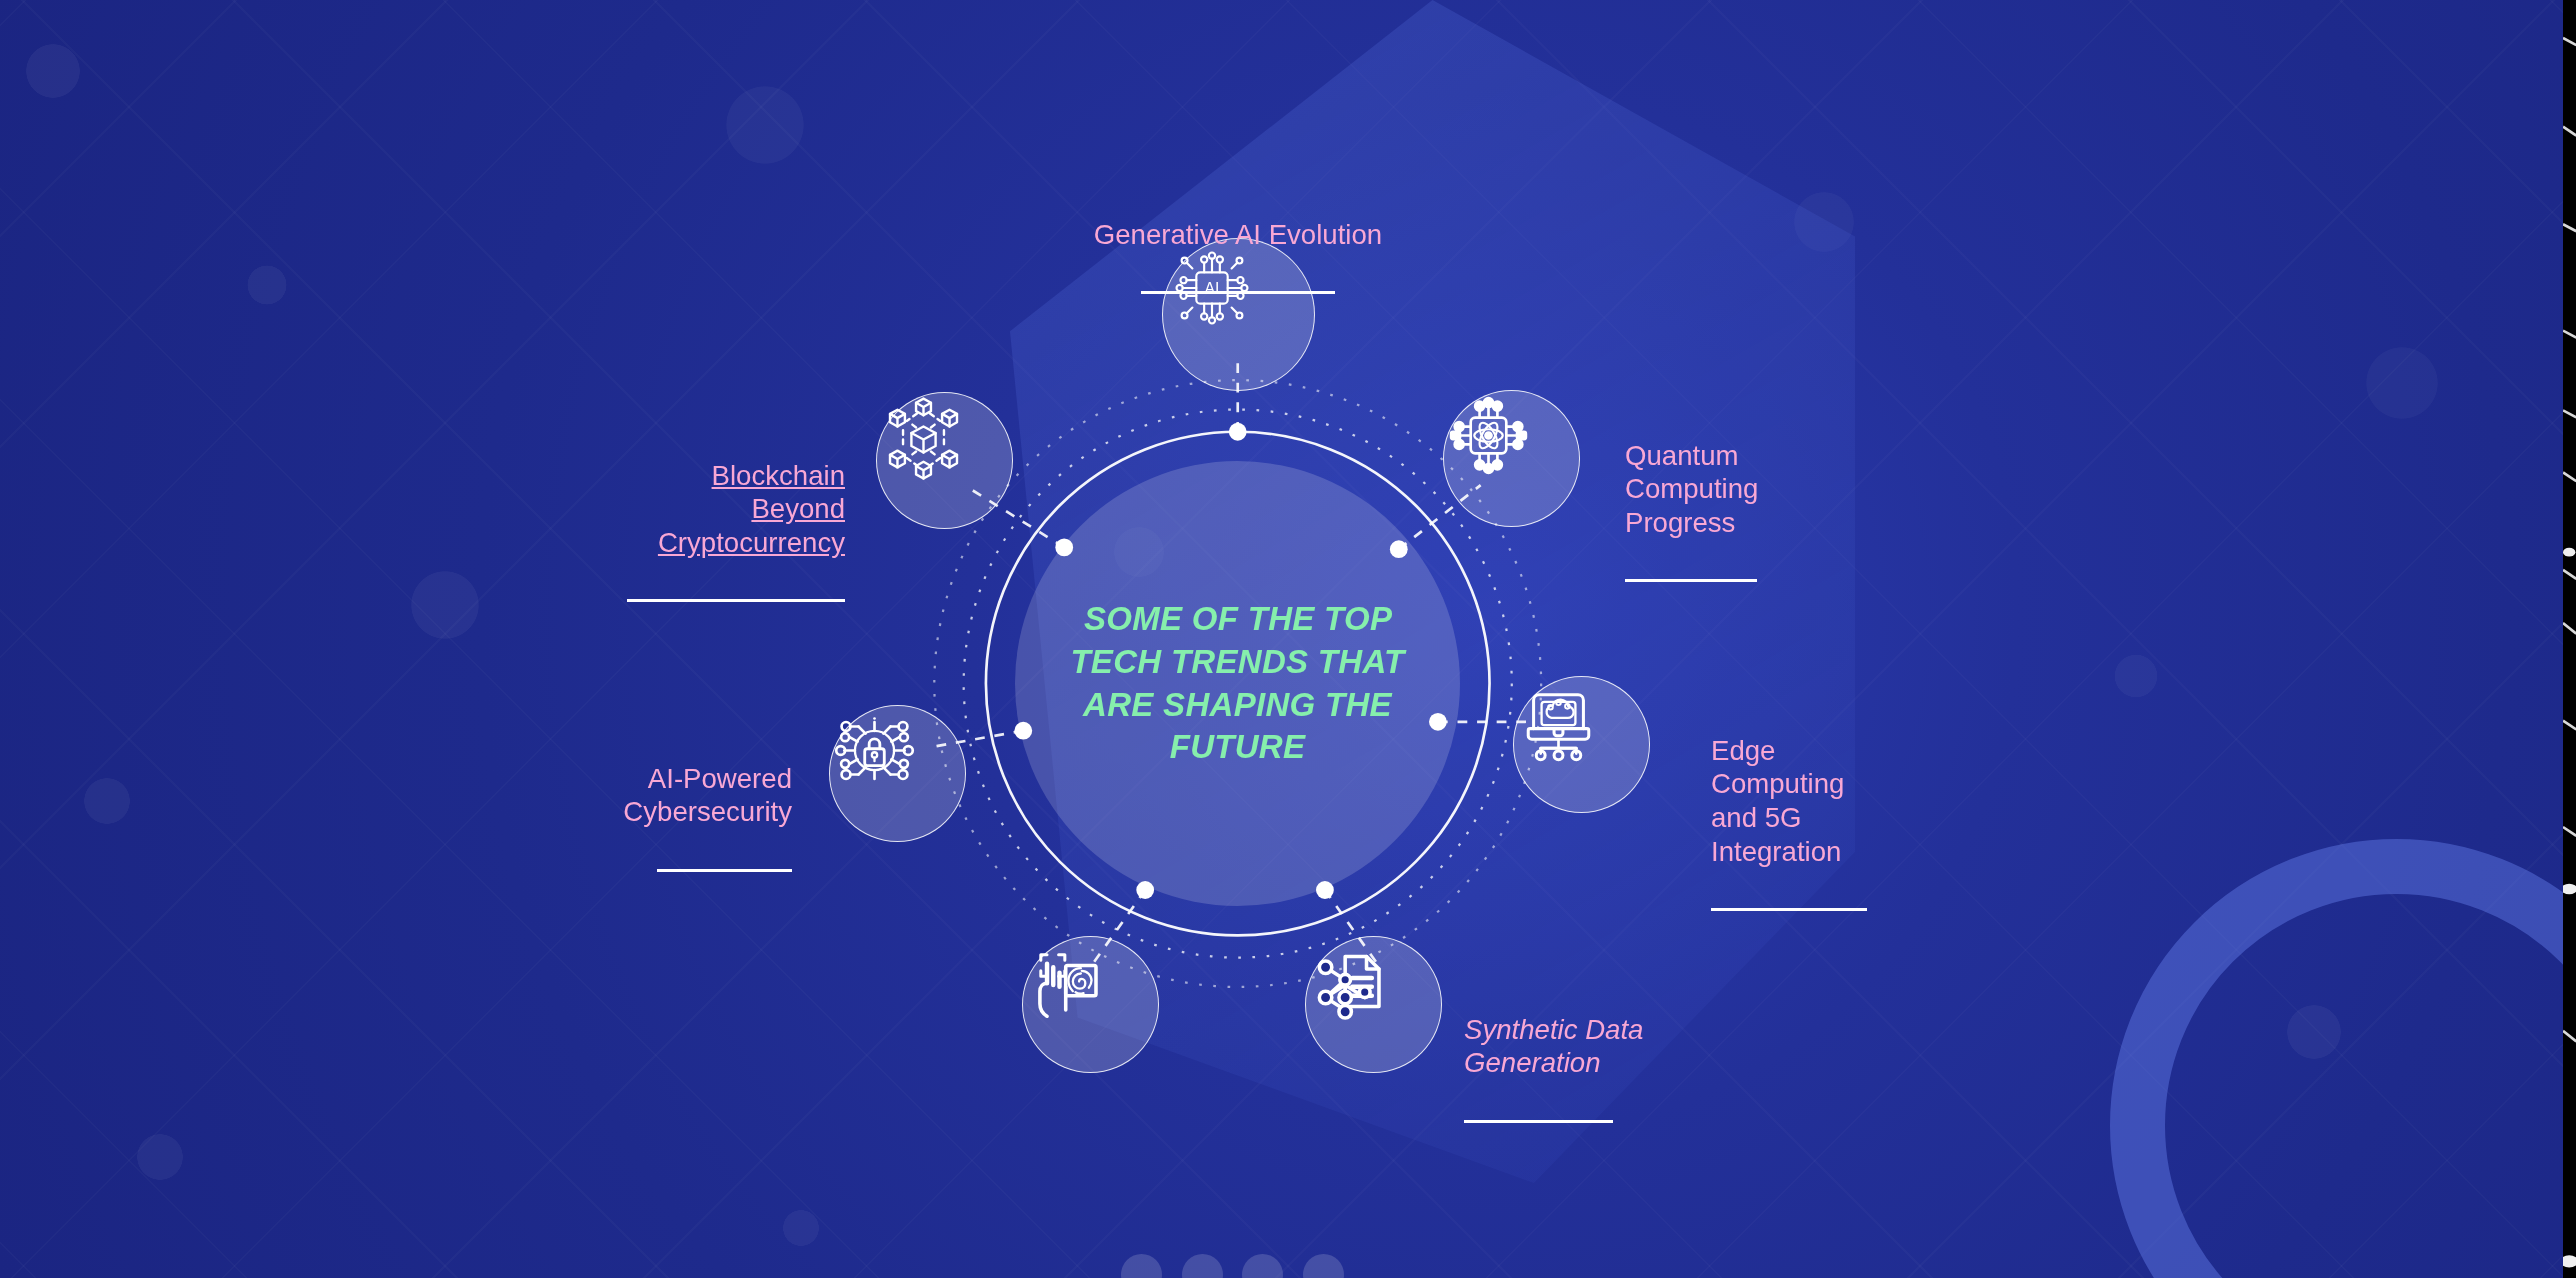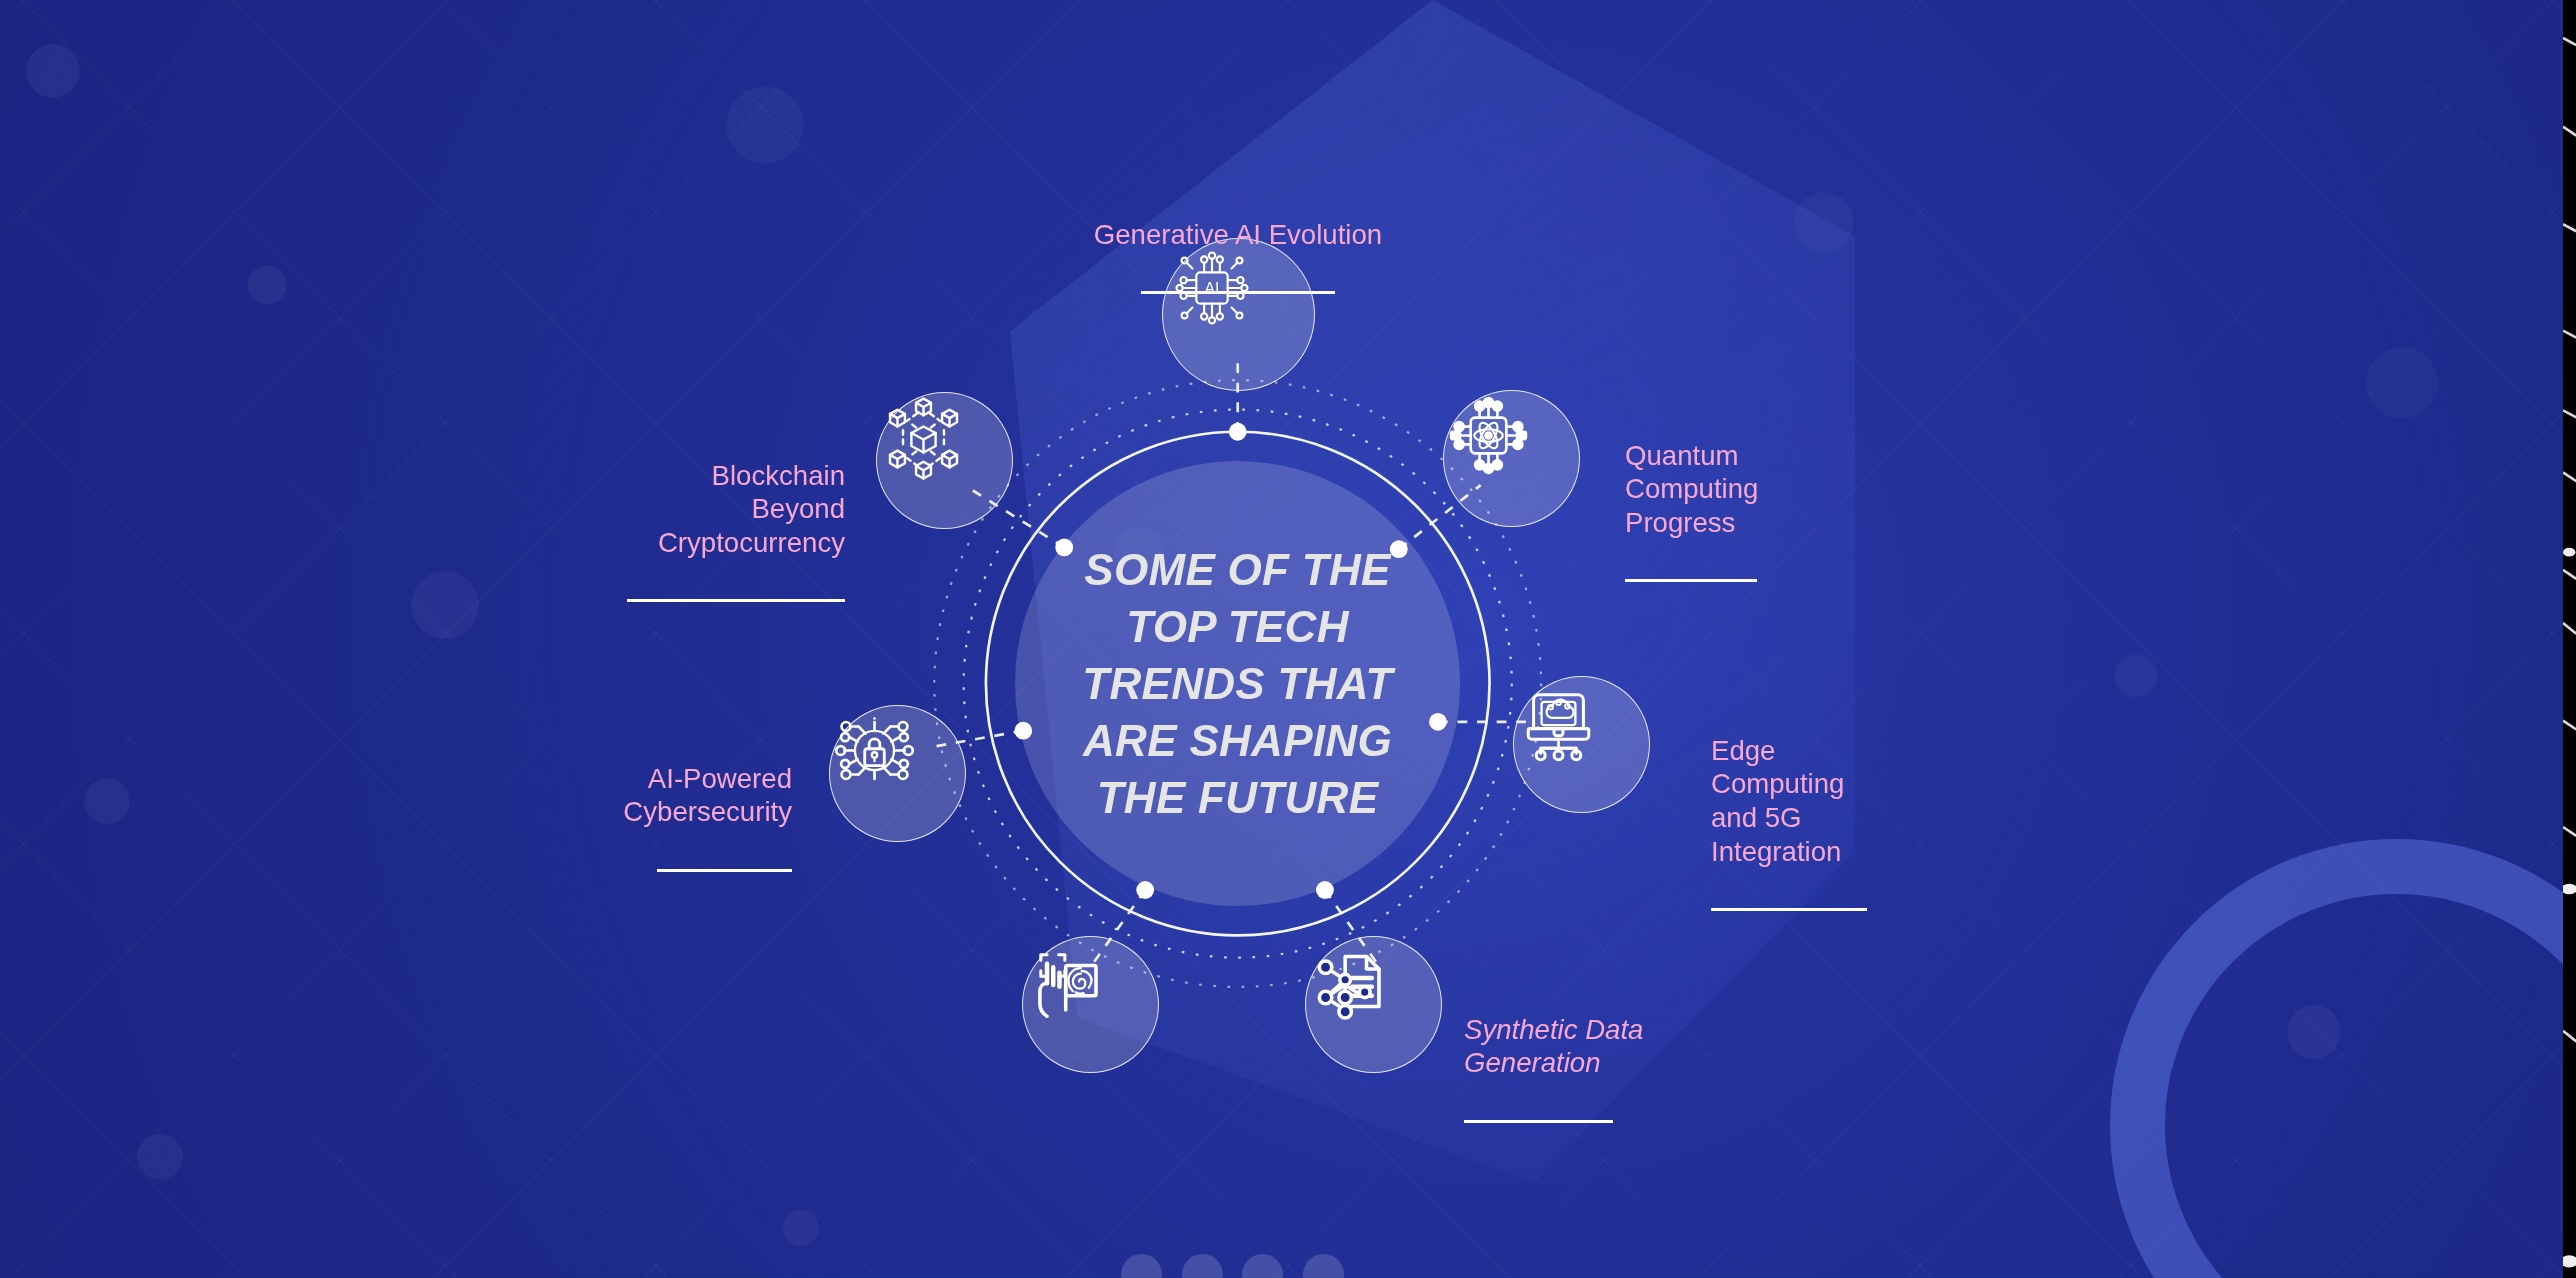--- a/index.html
+++ b/index.html
@@ -81,24 +81,24 @@
   .center-circle{
     position:absolute;
     left:1015px;top:461px;
     width:445px;height:445px;
     border-radius:50%;
     background:rgba(255,255,255,.17);
     display:flex;align-items:center;justify-content:center;
   }
   .center-text{
     text-align:center;
-    color:#e5e5e5;
+    color:#86efac;
     font-style:italic;
     font-weight:bold;
-    font-size:44px;
+    font-size:33px;
     line-height:1.30;
     letter-spacing:0.3px;
     width:383px;
   }
   .center-text .rule{
     height:2.7px;background:#fff;margin:6.2px auto 5.3px;width:267px;
   }
 
   
   .node{
@@ -394,21 +394,21 @@
 
             <path d="M78 62l8 4.5v9L78 80l-8-4.5v-9z"></path>
             <path d="M70 66.5L78 71l8-4.5M78 71v9"></path>
 
             <path d="M50 74l8 4.5v9L50 92l-8-4.5v-9z"></path>
             <path d="M42 78.5L50 83l8-4.5M50 83v9"></path>
           </g>
         </svg>
       </span>
     </div>
-    <div class="label left" style="left:578px;top:425px;width:267px;">
+    <div class="label left" style="left:578px;top:425px;width:267px;text-decoration:underline;">
       <span class="txt">Blockchain
 Beyond
 Cryptocurrency</span>
       <span class="ul" style="width:218px;"></span>
     </div>
 
   </div>
 
   <div class="edge-strip">
     <svg width="13.3" height="1279" viewBox="0 0 15 1437">

